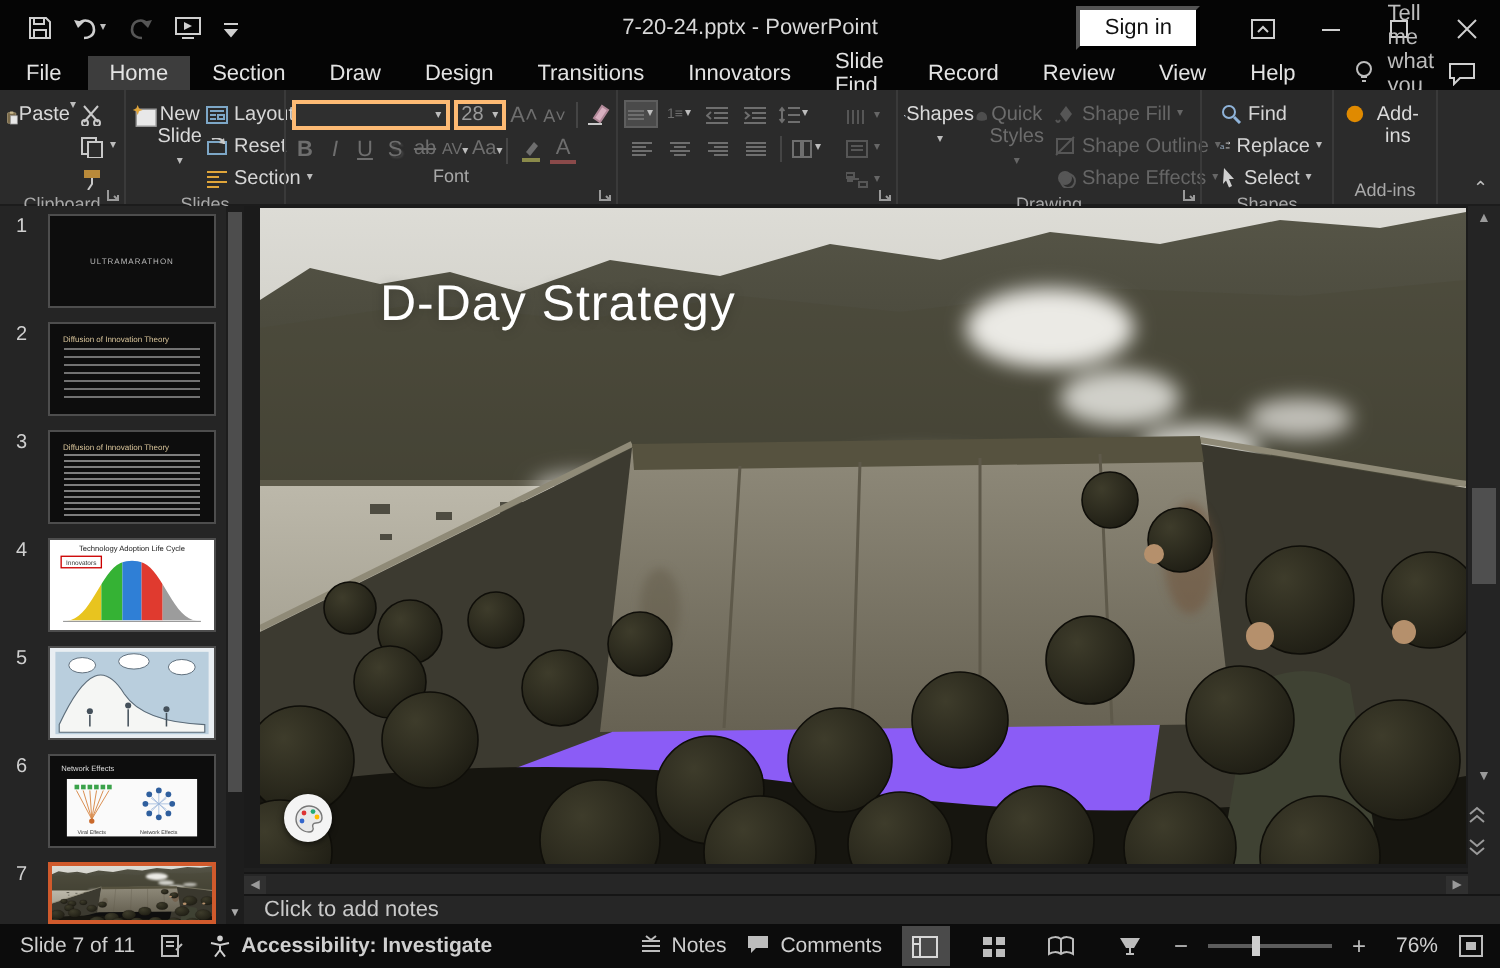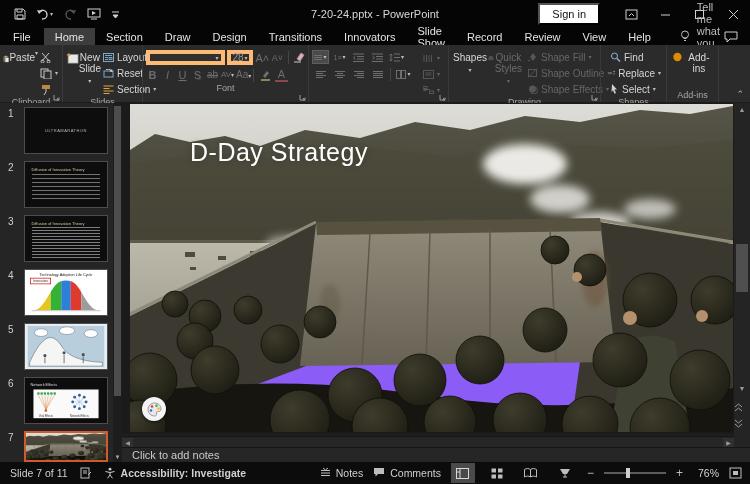--- a/index.html
+++ b/index.html
@@ -38,21 +38,21 @@
   .bigbtn.dis{color:#6c6c6c}
   .bigbtn.dis svg{opacity:.45}
   .minicol{display:flex;flex-direction:column;justify-content:flex-start;gap:2px;padding-top:2px}
   .smbtn{display:flex;align-items:center;gap:3px;height:14px;font-size:10px;color:#d6d6d6;padding:0 2px;white-space:nowrap}
   .smbtn.dis{color:#666}
   .smbtn.dis svg{opacity:.45}
   .car{font-size:6px;color:#bdbdbd;line-height:1}
   .dis .car{color:#666}
   .fgrid{display:flex;flex-direction:column;gap:3px;padding-top:2px}
   .frow{display:flex;align-items:center;gap:2px}
-  .combo{background:#2f2f2f;border:4px solid #fdba74;height:15px;display:flex;align-items:center;justify-content:space-between;padding:0 2px;color:#9a9a9a;font-size:10px}
+  .combo{background:#2f2f2f;border:2px solid #fdba74;height:15px;display:flex;align-items:center;justify-content:space-between;padding:0 2px;color:#9a9a9a;font-size:10px}
   .fmt{width:13px;text-align:center;font-size:11px;color:#6e6e6e;line-height:14px}
   .tbtn{width:15px;height:14px;display:flex;align-items:center;justify-content:center;color:#6e6e6e}
   .tbtn.en{color:#d6d6d6}
   .vdiv{width:1px;height:13px;background:#454545;margin:0 2px}
   .pbtn{width:17px;height:14px;display:flex;align-items:center;justify-content:center;gap:1px;color:#6e6e6e}
   .pbtn.sel{background:#4a4a4a;border:1px solid #5e5e5e}
   .alines{display:flex;flex-direction:column;gap:1px}
   .alines i{display:block;height:1px;background:#6e6e6e}
   .chev-collapse{position:absolute;right:6px;bottom:3px;color:#bdbdbd;font-size:9px}
 
@@ -281,21 +281,21 @@
   </div>
 
   <div class="tabbar">
     <span class="tab file">File</span>
     <span class="tab active">Home</span>
     <span class="tab">Section</span>
     <span class="tab">Draw</span>
     <span class="tab">Design</span>
     <span class="tab">Transitions</span>
     <span class="tab">Innovators</span>
-    <span class="tab">Slide Show</span>
+    <span class="tab">Slide Find</span>
     <span class="tab">Record</span>
     <span class="tab">Review</span>
     <span class="tab">View</span>
     <span class="tab">Help</span>
     <span class="tellme">
       <span>
         <svg width="10" height="13" viewBox="0 0 10 13">
             <circle cx="5" cy="4.5" r="3.5" fill="none" stroke="#bdbdbd"></circle>
             <path d="M3.5,8.5 h3 M4,10.5 h2" stroke="#bdbdbd"></path>
           </svg>

